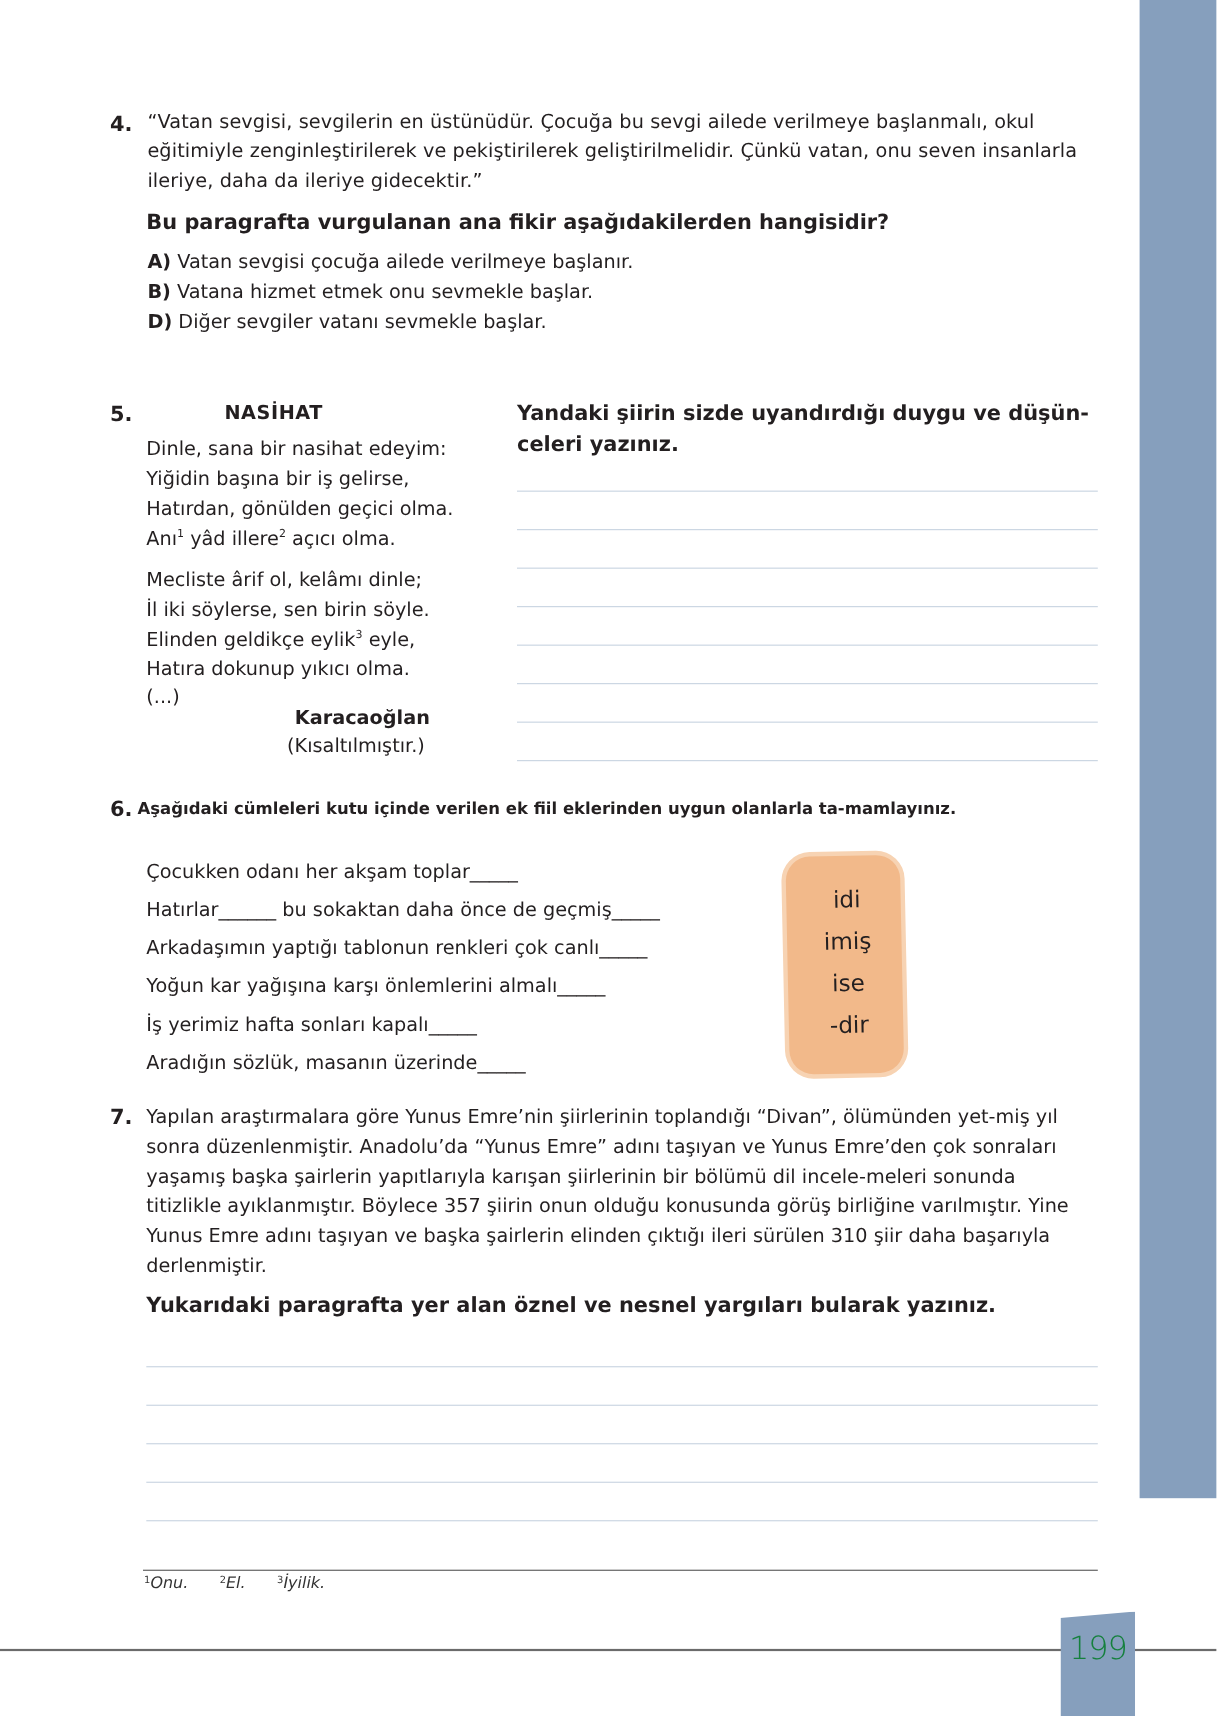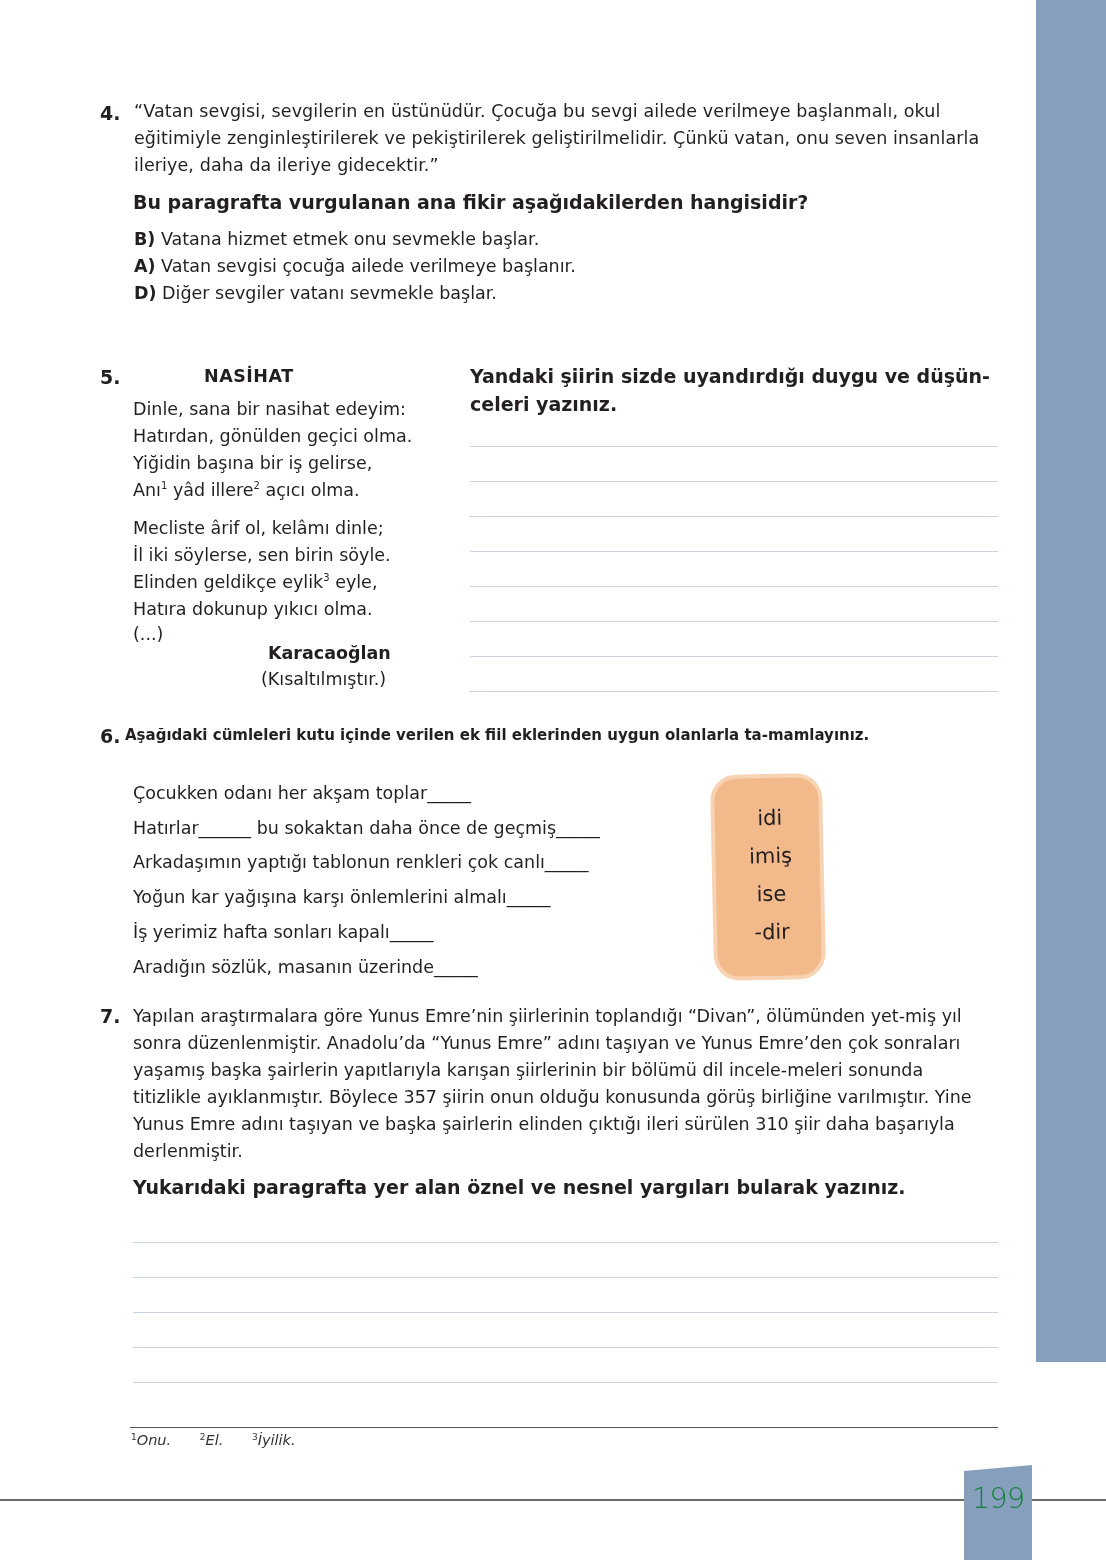--- a/index.html
+++ b/index.html
@@ -45,32 +45,32 @@
 </style>
 </head>
 <body>
 
 <div class="side-band"></div>
 
 <div class="qnum" style="left:100px;top:102px;">4.</div>
 <div class="abs txt q4-text">“Vatan sevgisi, sevgilerin en üstünüdür. Çocuğa bu sevgi ailede verilmeye başlanmalı, okul eğitimiyle zenginleştirilerek ve pekiştirilerek geliştirilmelidir. Çünkü vatan, onu seven insanlarla ileriye, daha da ileriye gidecektir.”</div>
 <div class="abs q4-question">Bu paragrafta vurgulanan ana fikir aşağıdakilerden hangisidir?</div>
 <div class="abs opts">
+  <div class="opt"><b>A)</b><span> Vatan sevgisi çocuğa ailede verilmeye başlanır.</span></div>
   <div class="opt"><b>B)</b><span> Vatana hizmet etmek onu sevmekle başlar.</span></div>
-  <div class="opt"><b>A)</b><span> Vatan sevgisi çocuğa ailede verilmeye başlanır.</span></div>
   <div class="opt"><b>D)</b><span> Diğer sevgiler vatanı sevmekle başlar.</span></div>
 </div>
 
 <div class="qnum" style="left:100px;top:366px;">5.</div>
 <div class="abs poem-title">NASİHAT</div>
 <div class="abs poem">
   <div class="stanza">
     <div>Dinle, sana bir nasihat edeyim:</div>
+    <div>Yiğidin başına bir iş gelirse,</div>
     <div>Hatırdan, gönülden geçici olma.</div>
-    <div>Yiğidin başına bir iş gelirse,</div>
     <div><span>Anı</span><sup>1</sup><span> yâd illere</span><sup>2</sup><span> açıcı olma.</span></div>
   </div>
   <div>
     <div>Mecliste ârif ol, kelâmı dinle;</div>
     <div>İl iki söylerse, sen birin söyle.</div>
     <div><span>Elinden geldikçe eylik</span><sup>3</sup><span> eyle,</span></div>
     <div>Hatıra dokunup yıkıcı olma.</div>
     <div style="line-height:22px;">(...)</div>
   </div>
 </div>

